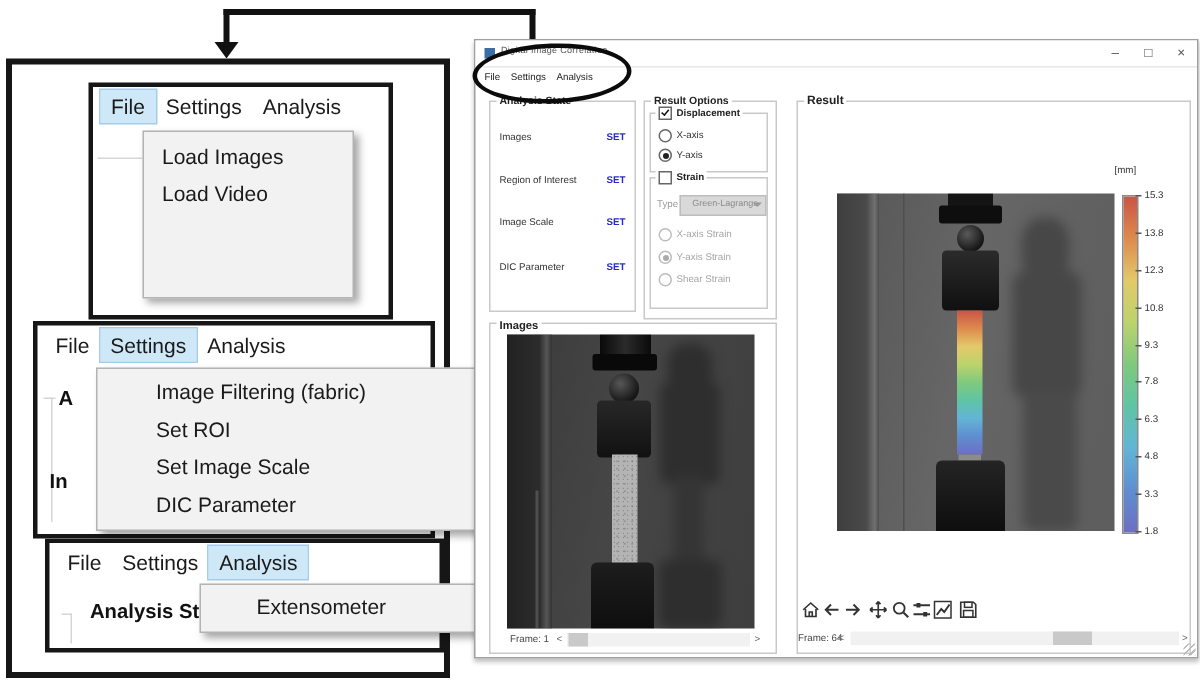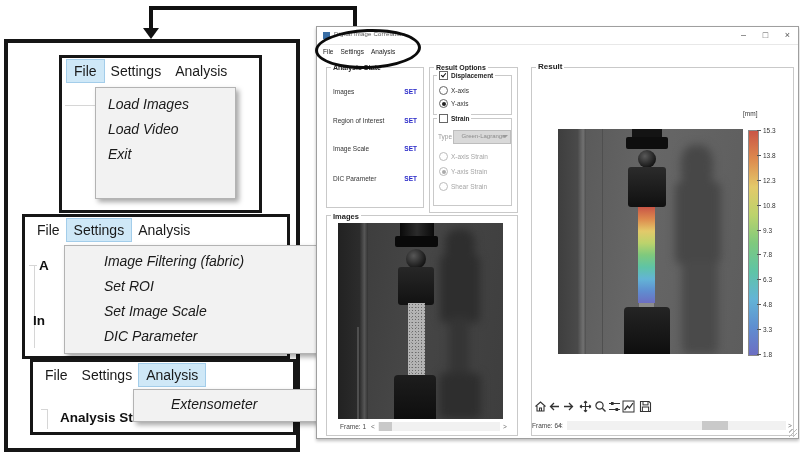--- a/index.html
+++ b/index.html
@@ -16,21 +16,21 @@
   .bigbox{position:absolute;left:4px;top:39px;width:288px;height:405px;
           border:4px solid #161616;background:#fff;}
 
   .mcard{position:absolute;background:#fff;border:3px solid #161616;}
   .mbar{position:absolute;left:0;top:0;right:0;height:26px;display:flex;align-items:center;
         padding-left:5px;font-size:14px;color:#1a1a1a;}
   .mitem{padding:3px 7px;white-space:nowrap;}
   .mitem.hl{background:#cfe8f7;outline:1px solid #a3cdea;}
   .mdrop{position:absolute;background:#f2f2f2;border:1px solid #b3b3b3;
          box-shadow:3px 3px 5px rgba(0,0,0,.35);font-size:14px;color:#1a1a1a;}
-  .mopt{height:25px;line-height:25px;white-space:nowrap;font-style:italic;}
+  .mopt{height:25px;line-height:25px;white-space:nowrap;}
   .ghost{position:absolute;background:#d6d6d6;}
   .bgtxt{position:absolute;font-weight:bold;color:#111;font-size:13.5px;white-space:nowrap;}
 
   
   .appwin{position:absolute;left:316px;top:26px;width:481px;height:411px;background:#fff;
           border:1px solid #9f9f9f;box-shadow:0 2px 3px rgba(0,0,0,.25);font-size:7px;color:#333;}
   .titlebar{position:absolute;left:0;top:0;right:0;height:17px;background:#fff;
             border-bottom:1px solid #e8e8e8;}
   .appicon{position:absolute;left:6px;top:5px;width:7px;height:7px;background:#3a6ea5;}
   .apptitle{position:absolute;left:17px;top:4px;font-size:6px;color:#555;letter-spacing:.2px;}
@@ -108,21 +108,20 @@
     <div class="mcard" style="left:51px;top:12px;width:197px;height:152px;">
       <div class="mbar">
         <span class="mitem hl">File</span>
         <span class="mitem">Settings</span>
         <span class="mitem">Analysis</span>
       </div>
       <div class="ghost" style="left:3px;top:47px;width:30px;height:1px;"></div>
       <div class="mdrop" style="left:33px;top:29px;width:127px;height:106px;padding:4px 0 0 12px;">
         <div class="mopt">Load Images</div>
         <div class="mopt">Load Video</div>
-        <div class="mopt">Exit</div>
       </div>
     </div>
 
     <div class="mcard" style="left:14px;top:171px;width:262px;height:139px;">
       <div class="mbar">
         <span class="mitem">File</span>
         <span class="mitem hl">Settings</span>
         <span class="mitem">Analysis</span>
       </div>
       <div class="ghost" style="left:4px;top:48px;width:8px;height:1px;"></div>
@@ -138,21 +137,21 @@
     </div>
 
     <div class="mcard" style="left:22px;top:316px;width:260px;height:70px;">
       <div class="mbar">
         <span class="mitem">File</span>
         <span class="mitem">Settings</span>
         <span class="mitem hl">Analysis</span>
       </div>
       <div class="ghost" style="left:8px;top:47px;width:7px;height:1px;"></div>
       <div class="ghost" style="left:14px;top:47px;width:1px;height:20px;"></div>
-      <span class="bgtxt" style="left:27px;top:48px;">Analysis St</span>
+      <span class="bgtxt" style="left:27px;top:38px;">Analysis St</span>
       <div class="mdrop" style="left:100px;top:27px;width:150px;height:29px;padding:2px 0 0 37px;">
         <div class="mopt">Extensometer</div>
       </div>
     </div>
   </div>
 
   <div class="appwin">
 
     <div class="titlebar">
       <span class="appicon"></span>

